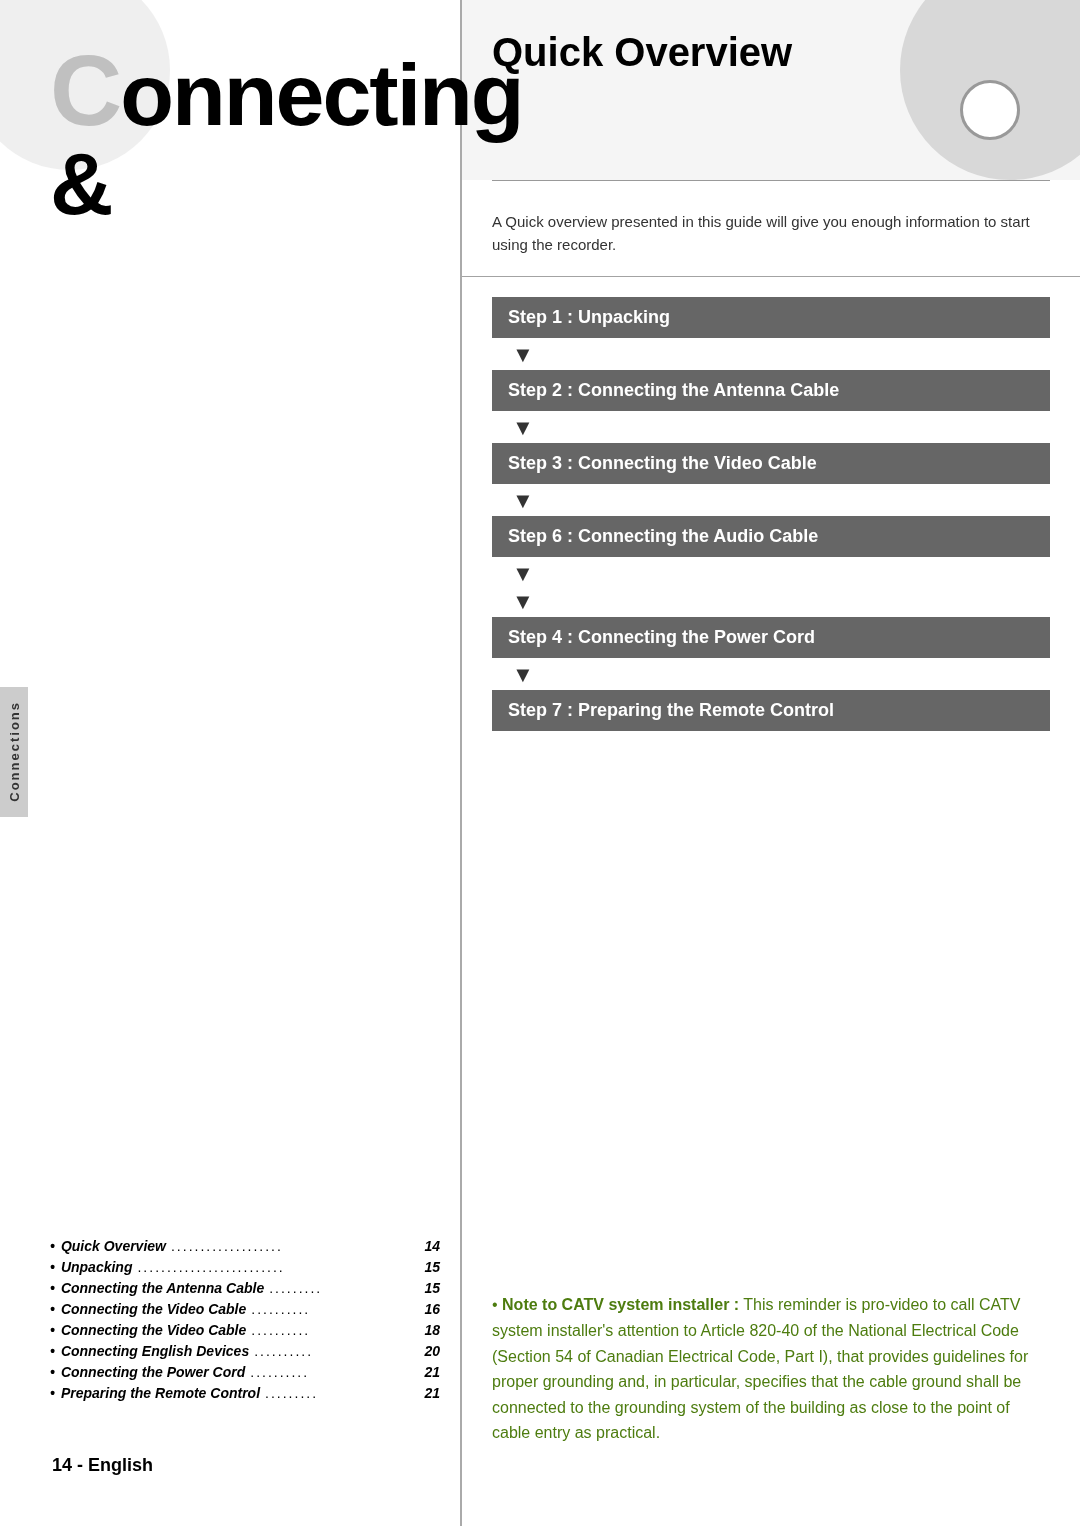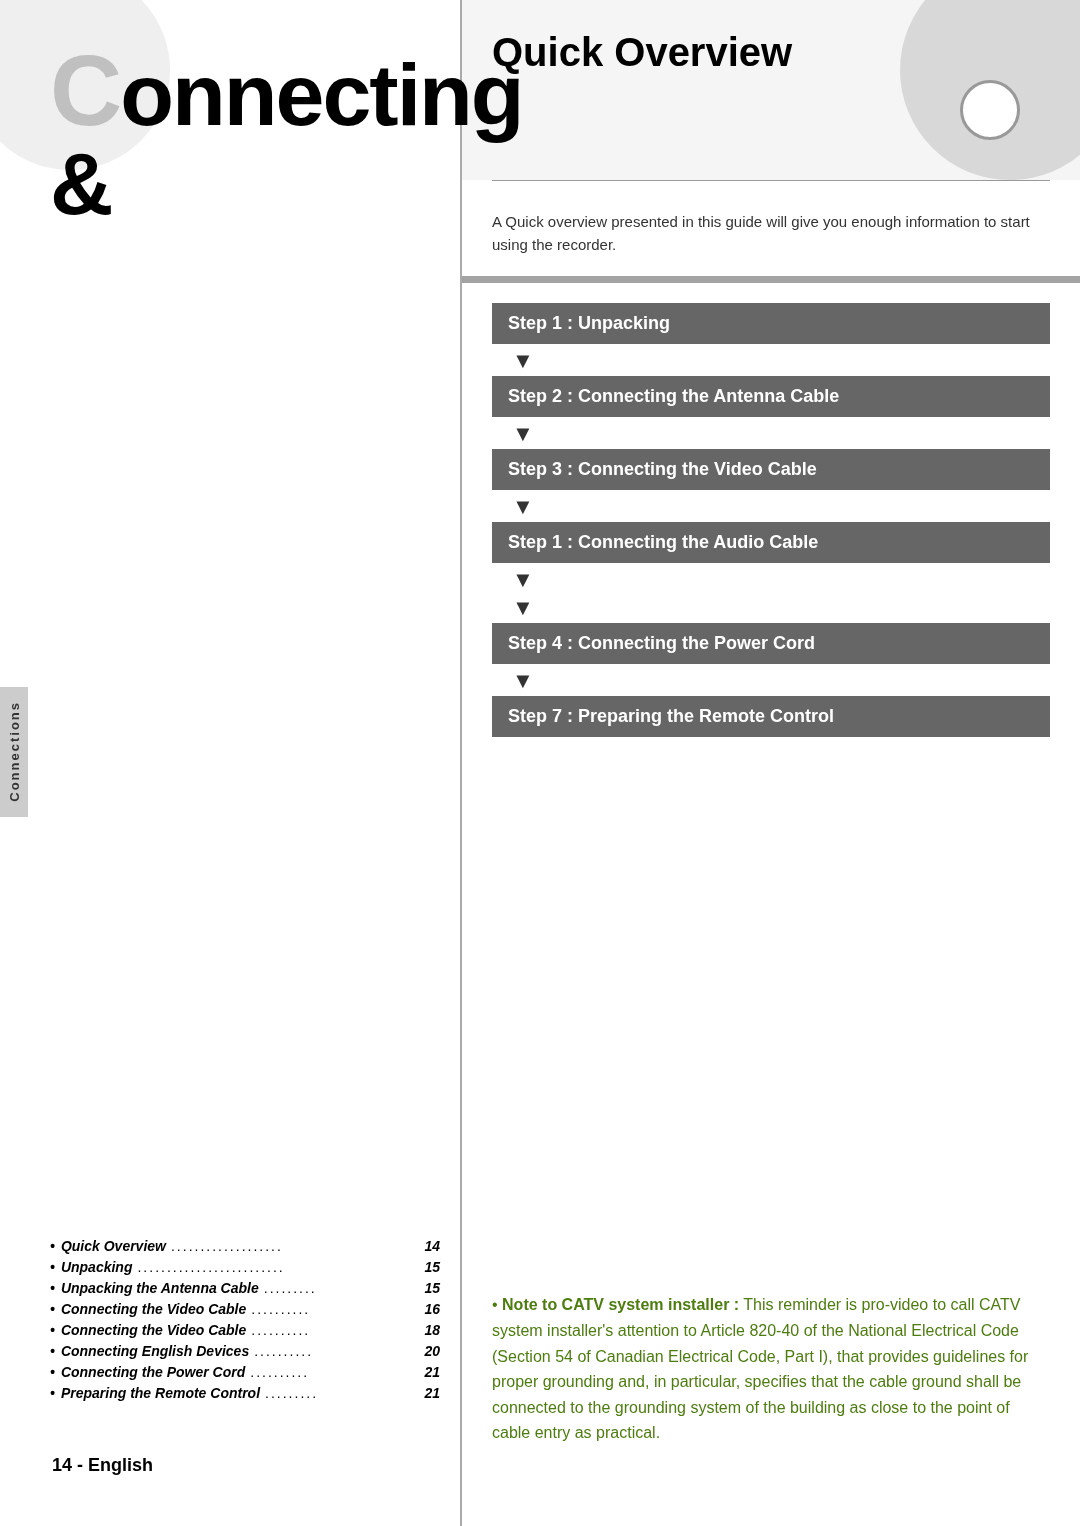--- a/index.html
+++ b/index.html
@@ -198,21 +198,21 @@
       font-size: 40px;
       font-weight: 900;
       color: #000;
     }
 
     .quick-overview-desc {
       padding: 20px 30px;
       font-size: 15px;
       color: #333;
       line-height: 1.5;
-      border-bottom: 7px solid #a3a3a3;
+      border-bottom: 1px solid #a3a3a3;
       margin-bottom: 20px;
     }
 
     
     .steps-container {
       padding: 0 30px;
       flex: 1;
     }
 
     .step-bar {
@@ -278,21 +278,21 @@
         <span class="toc-item-page">14</span>
       </div>
       <div class="toc-row">
         <span class="toc-bullet">•</span>
         <span class="toc-item-label">Unpacking</span>
         <span class="dots-line">.........................</span>
         <span class="toc-item-page">15</span>
       </div>
       <div class="toc-row">
         <span class="toc-bullet">•</span>
-        <span class="toc-item-label">Unpacking the Antenna Cable</span>
+        <span class="toc-item-label">Connecting the Antenna Cable</span>
         <span class="dots-line">.........</span>
         <span class="toc-item-page">15</span>
       </div>
       <div class="toc-row">
         <span class="toc-bullet">•</span>
         <span class="toc-item-label">Connecting the Video Cable</span>
         <span class="dots-line">..........</span>
         <span class="toc-item-page">16</span>
       </div>
       <div class="toc-row">
@@ -344,21 +344,21 @@
 
       <div class="step-bar">Step 1 : Unpacking</div>
       <span class="step-arrow">▼</span>
 
       <div class="step-bar">Step 2 : Connecting the Antenna Cable</div>
       <span class="step-arrow">▼</span>
 
       <div class="step-bar">Step 3 : Connecting the Video Cable</div>
       <span class="step-arrow">▼</span>
 
-      <div class="step-bar">Step 1 : Connecting the Audio Cable</div>
+      <div class="step-bar">Step 6 : Connecting the Audio Cable</div>
       <span class="step-arrow">▼</span>
 
       <span class="step-arrow">▼</span>
 
       <div class="step-bar">Step 4 : Connecting the Power Cord</div>
       <span class="step-arrow">▼</span>
 
       <div class="step-bar">Step 7 : Preparing the Remote Control</div>
 
     </div>

